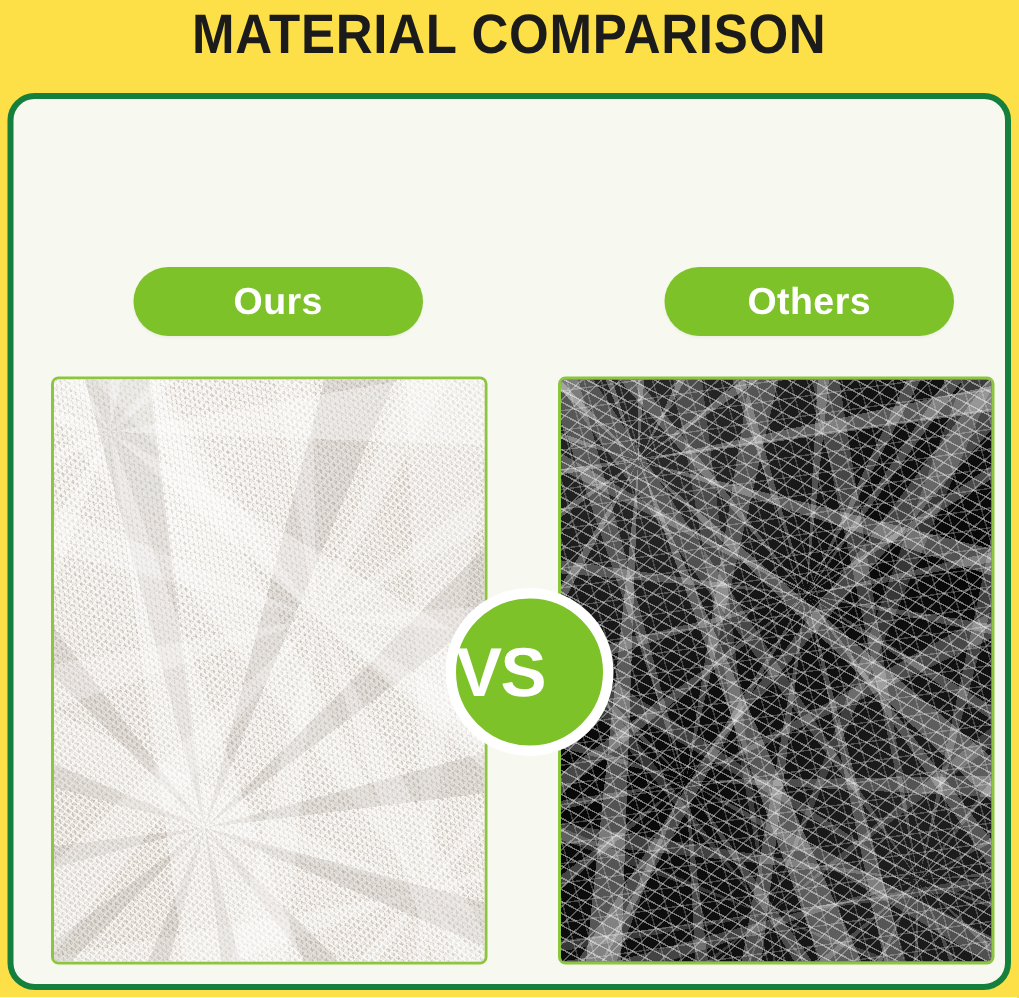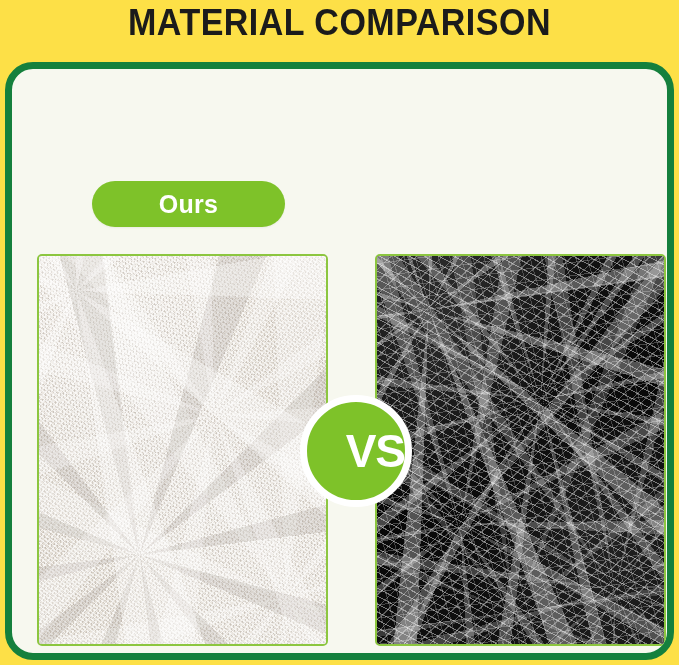--- a/index.html
+++ b/index.html
@@ -41,22 +41,22 @@
   }
 
   
   .card {
     position: absolute;
     left: 5px;
     top: 62px;
     width: 669px;
     height: 598px;
     background: #f7f8ef;
-    border: 7px solid #15803d;
-    border-radius: 28px;
+    border: 4px solid #15803d;
+    border-radius: 18px;
     box-sizing: border-box;
     overflow: hidden;
   }
 
   
   .pill {
     position: absolute;
     top: 112px;
     height: 46px;
     border-radius: 23px;
@@ -145,21 +145,21 @@
     left: 288px;
     top: 326px;
     width: 112px;
     height: 112px;
     border-radius: 50%;
     background: #7ec229;
     border: 7px solid #ffffff;
     box-sizing: border-box;
     display: flex;
     align-items: center;
-    justify-content: flex-end;
+    justify-content: flex-start;
     color: #ffffff;
     font-weight: bold;
     font-size: 46px;
     letter-spacing: -1px;
     z-index: 5;
   }
 
   
   .caption {
     position: absolute;
@@ -182,20 +182,23 @@
 <div class="page">
 
   <div class="title">MATERIAL COMPARISON</div>
 
   <div class="card">
 
     <div class="pill pill-ours">
       <span>Ours</span>
     </div>
 
+    <div class="pill pill-others">
+      <span>Others</span>
+    </div>
 
     <div class="panel panel-ours">
       <div class="tex-dense"></div>
     </div>
 
     <div class="panel panel-others">
       <div class="tex-sparse"></div>
     </div>
 
     <div class="vs-badge">

